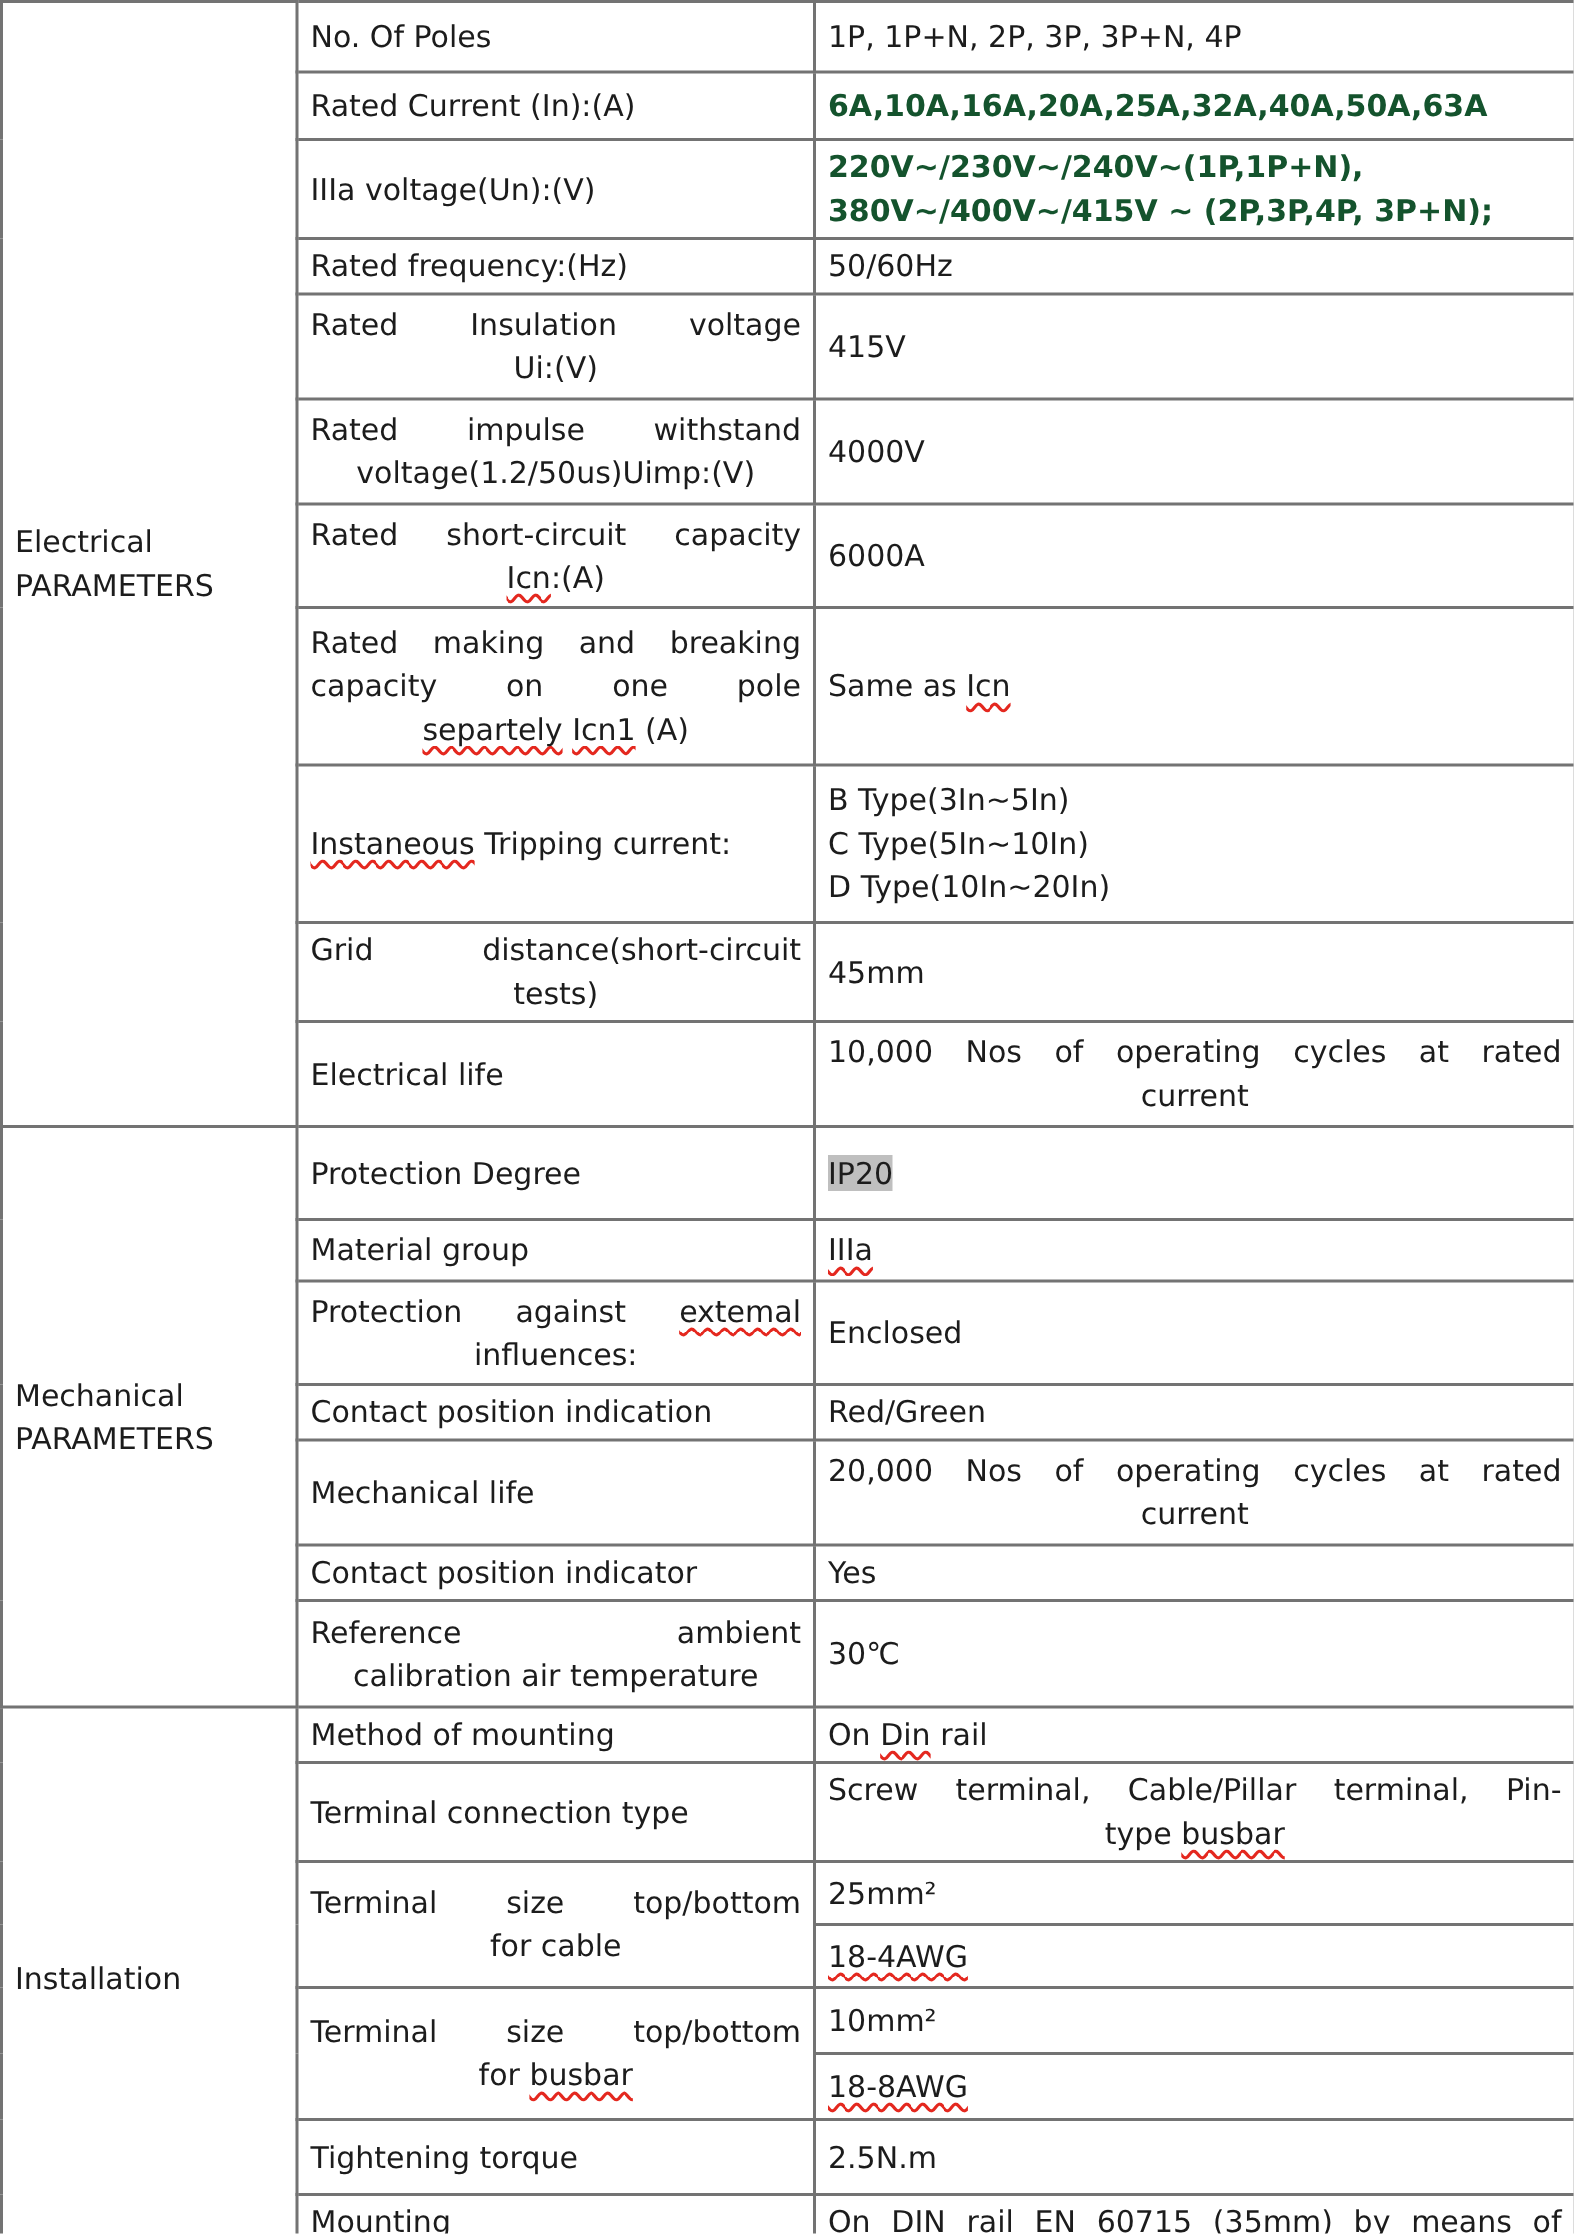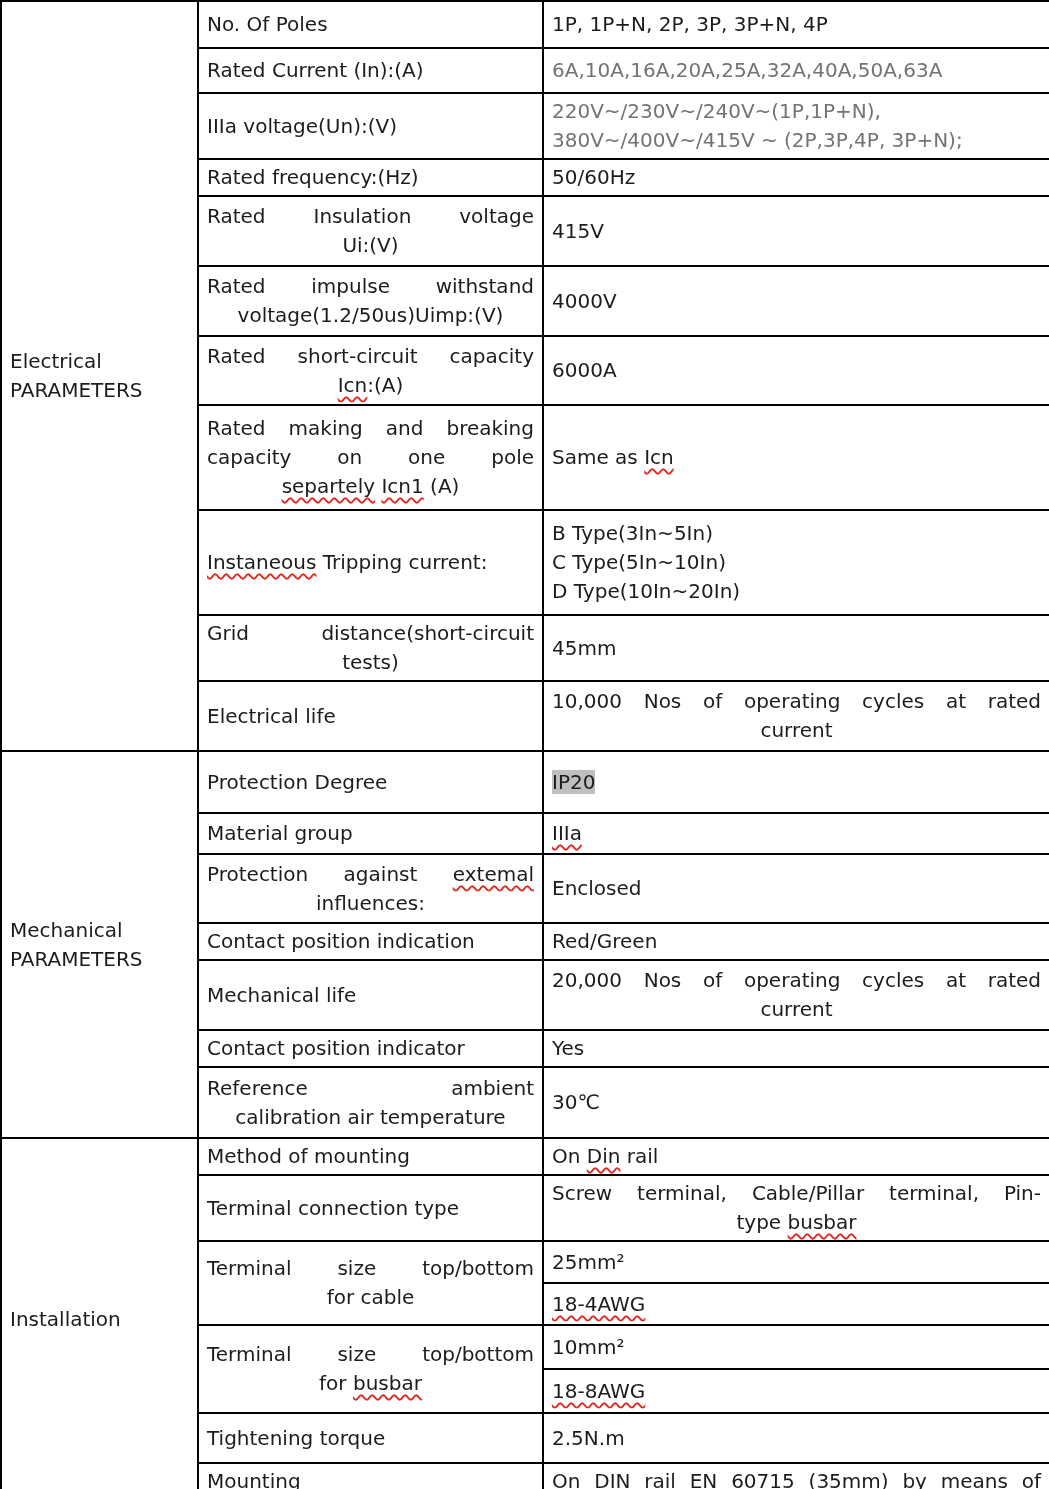--- a/index.html
+++ b/index.html
@@ -10,33 +10,33 @@
     background: #ffffff;
     color: #1c1c1c;
     font-family: "DejaVu Sans", "Liberation Sans", sans-serif;
   }
   table.spec {
     border-collapse: collapse;
     table-layout: fixed;
     width: 1049px;
   }
   table.spec td {
-    border: 2px solid #000000;
+    border: 2px solid #737373;
     vertical-align: middle;
     padding: 3px 8px;
     font-size: 20px;
     line-height: 1.45;
     overflow: hidden;
   }
   td.cat { padding-left: 10px; }
   .ln { text-align: left; }
   td.jl .ln { text-align: justify; text-align-last: justify; }
   td.jl .ln:last-child { text-align: center; text-align-last: auto; }
   td.jl.stretch-last .ln:last-child { text-align: justify; text-align-last: justify; }
-  td.muted { color: #737373; }
+  td.muted { color: #14532d; font-weight: bold; }
   .spell {
     text-decoration: underline wavy #e4281f;
     text-decoration-thickness: 2px;
     text-underline-offset: 4px;
     text-decoration-skip-ink: none;
   }
   .highlight { background: #bfbfbf; }
 </style>
 </head>
 <body>

